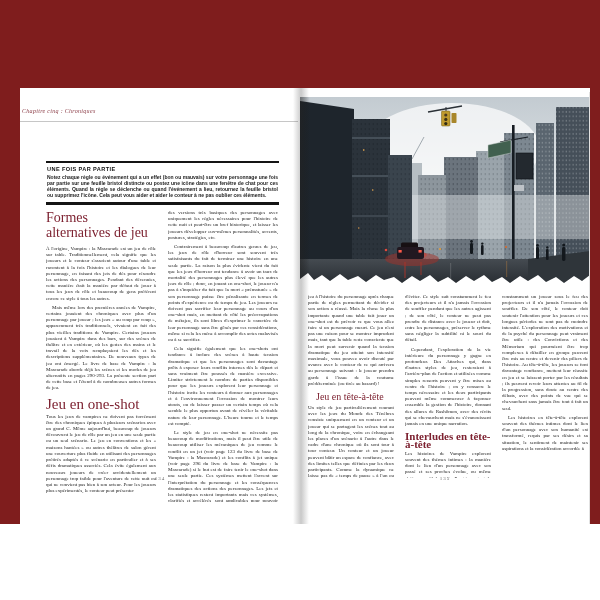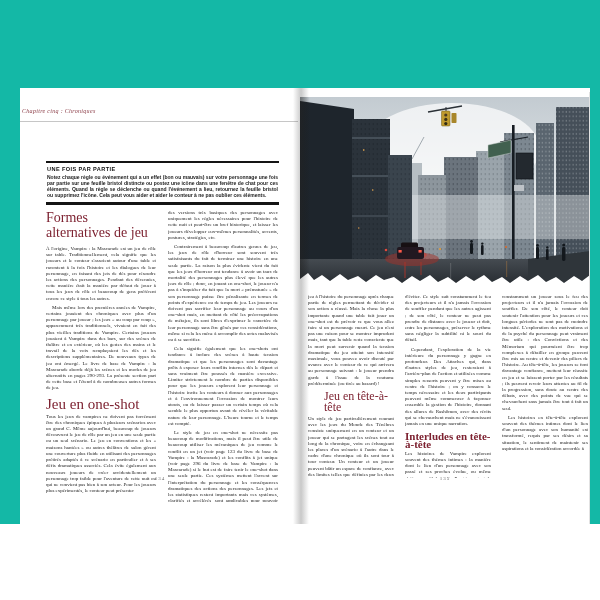--- a/index.html
+++ b/index.html
@@ -1,16 +1,16 @@
 <!DOCTYPE html>
 <html lang="fr"><head>
 <meta charset="utf-8">
 <style>
   html,body{margin:0;padding:0;background:#ffffff;}
-  #canvas{position:relative;width:600px;height:524px;background:#14b8a6;overflow:hidden;
+  #canvas{position:relative;width:600px;height:524px;background:#7f1d1d;overflow:hidden;
           font-family:"Liberation Serif",serif;color:#1e1e1e;}
   .spread{position:absolute;left:20px;top:88px;width:570px;height:452px;background:#ffffff;}
 
   
   .page-left{position:absolute;left:0;top:0;width:280px;height:452px;}
   .running-head{position:absolute;left:2px;top:20px;font-size:6px;letter-spacing:.3px;
                 color:#8a3b45;font-style:italic;}
   .head-rule{position:absolute;left:0;top:33px;width:278px;height:1px;background:#c6c6c6;}
   .callout{position:absolute;left:26px;top:73px;width:231px;border-top:2px solid #141414;
            border-bottom:3px solid #141414;padding:3px 1px 4px;
@@ -27,21 +27,21 @@
   p.ind{text-indent:6px;}
   .pagenum{position:absolute;top:388px;width:100%;text-align:center;font-size:5px;color:#6a6a6a;
            letter-spacing:1px;}
 
   
   .page-right{position:absolute;left:280px;top:0;width:290px;height:452px;}
   .art{position:absolute;left:0;top:9px;width:290px;height:190px;display:block;}
   .rcols{position:absolute;left:8px;top:206px;width:280px;height:184px;}
   .rcol{position:absolute;top:0;width:86px;height:184px;overflow:hidden;}
   .rcol.c1{left:0;} .rcol.c2{left:97px;} .rcol.c3{left:194px;}
-  h2.sub.tight{margin:4px 0 3px 16px;font-size:12px;}
+  h2.sub.tight{margin:4px 0 3px 8px;font-size:10px;}
 
   
   .spine{position:absolute;left:273px;top:0;width:16px;height:452px;pointer-events:none;
          background:linear-gradient(90deg,rgba(0,0,0,0) 0%,rgba(60,60,60,.28) 50%,rgba(0,0,0,0) 100%);}
   .edge-right{position:absolute;right:0;top:4px;width:1px;height:444px;background:#e2e2e2;}
 </style>
 </head>
 <body>
 
 <div id="canvas">

